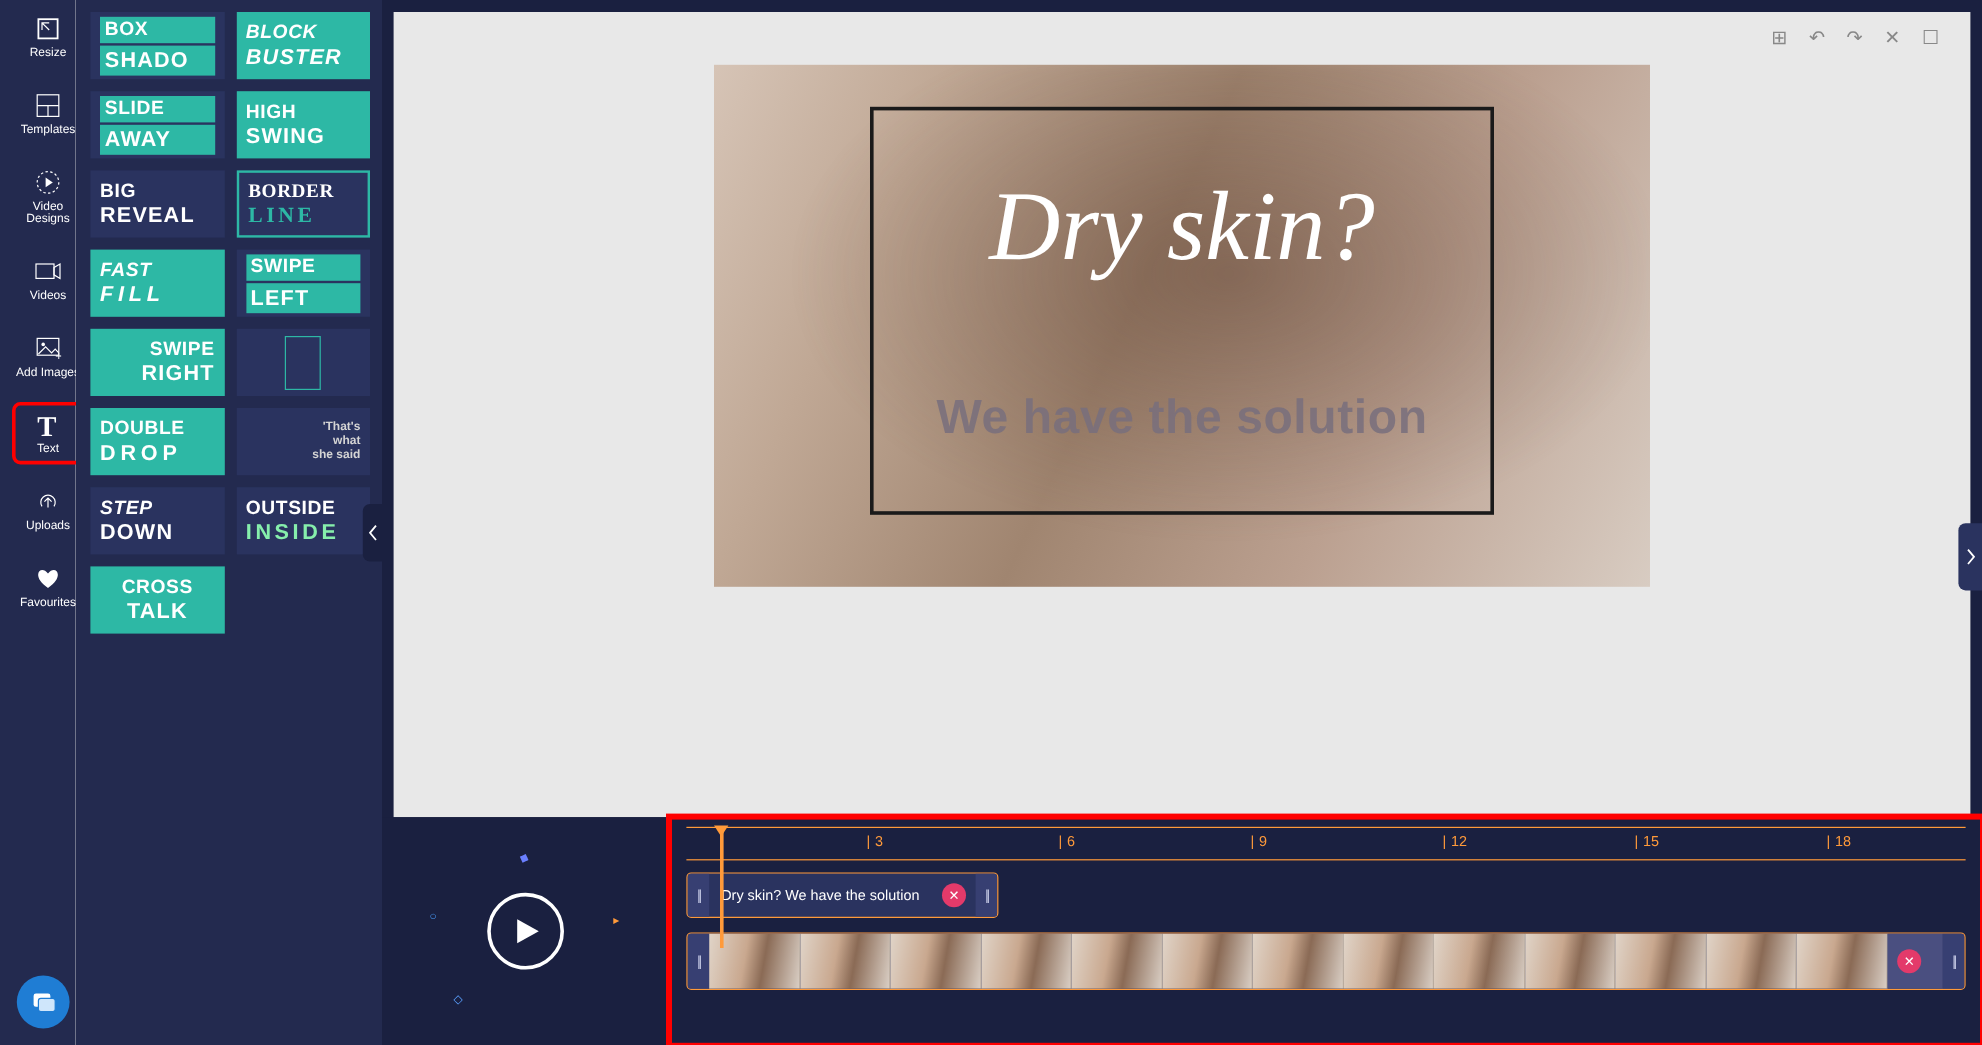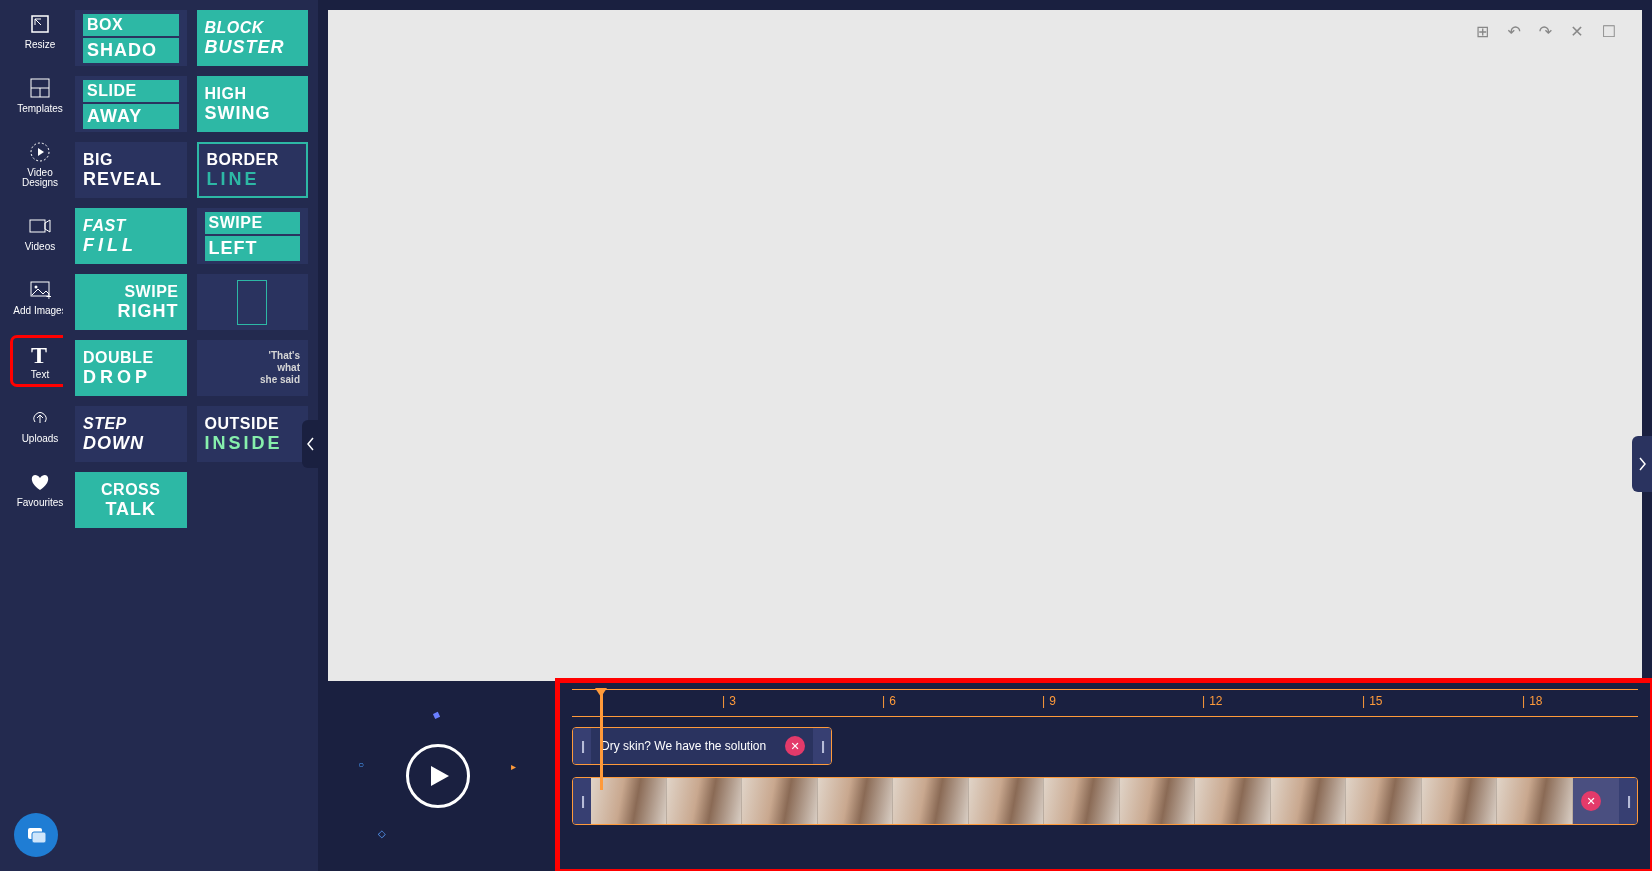--- a/index.html
+++ b/index.html
@@ -363,21 +363,21 @@
           <div class="line2">AWAY</div>
         </div>
         <div class="template-tile teal-bg">
           <div class="line1">HIGH</div>
           <div class="line2">SWING</div>
         </div>
         <div class="template-tile">
           <div class="line1">BIG</div>
           <div class="line2">REVEAL</div>
         </div>
-        <div class="template-tile" style="border: 2px solid rgb(45, 184, 165);">
+        <div class="template-tile" style="border: 2px solid rgb(45, 184, 165); font-family: Liberation Serif, serif;">
           <div class="line1">BORDER</div>
           <div class="line2" style="color: rgb(45, 184, 165); letter-spacing: 3px;">LINE</div>
         </div>
         <div class="template-tile teal-bg">
           <div class="line1" style="font-style: italic;">FAST</div>
           <div class="line2" style="font-style: italic; letter-spacing: 4px;">FILL</div>
         </div>
         <div class="template-tile teal-bar">
           <div class="line1">SWIPE</div>
           <div class="line2">LEFT</div>
@@ -391,21 +391,21 @@
         </div>
         <div class="template-tile teal-bg">
           <div class="line1">DOUBLE</div>
           <div class="line2" style="letter-spacing: 4px;">DROP</div>
         </div>
         <div class="template-tile tile-quote">
           <div>'That's<br>what<br>she said</div>
         </div>
         <div class="template-tile">
           <div class="line1" style="font-style: italic;">STEP</div>
-          <div class="line2" style="font-style: italic;">DOWN</div>
+          <div class="line2" style="">DOWN</div>
         </div>
         <div class="template-tile">
           <div class="line1">OUTSIDE</div>
           <div class="line2" style="color: #86efac; letter-spacing: 3px;">INSIDE</div>
         </div>
         <div class="template-tile teal-bg" style="text-align: center;">
           <div class="line1">CROSS</div>
           <div class="line2">TALK</div>
         </div>
       </div>
@@ -417,20 +417,26 @@
   </div>
 
   <div class="main">
     <div class="canvas-area">
       <div class="canvas-toolbar">
         <span>⊞</span>
         <span>↶</span>
         <span>↷</span>
         <span>✕</span>
         <span>☐</span>
+      </div>
+      <div class="canvas">
+        <div class="canvas-frame">
+          <div class="canvas-title">Dry skin?</div>
+          <div class="canvas-sub">We have the solution</div>
+        </div>
       </div>
     </div>
 
     <div class="bottom-row">
       <div class="play-area">
         <span class="deco d1">◆</span>
         <span class="deco d2">○</span>
         <span class="deco d3">▸</span>
         <span class="deco d4">◇</span>
         <div class="play-btn">

